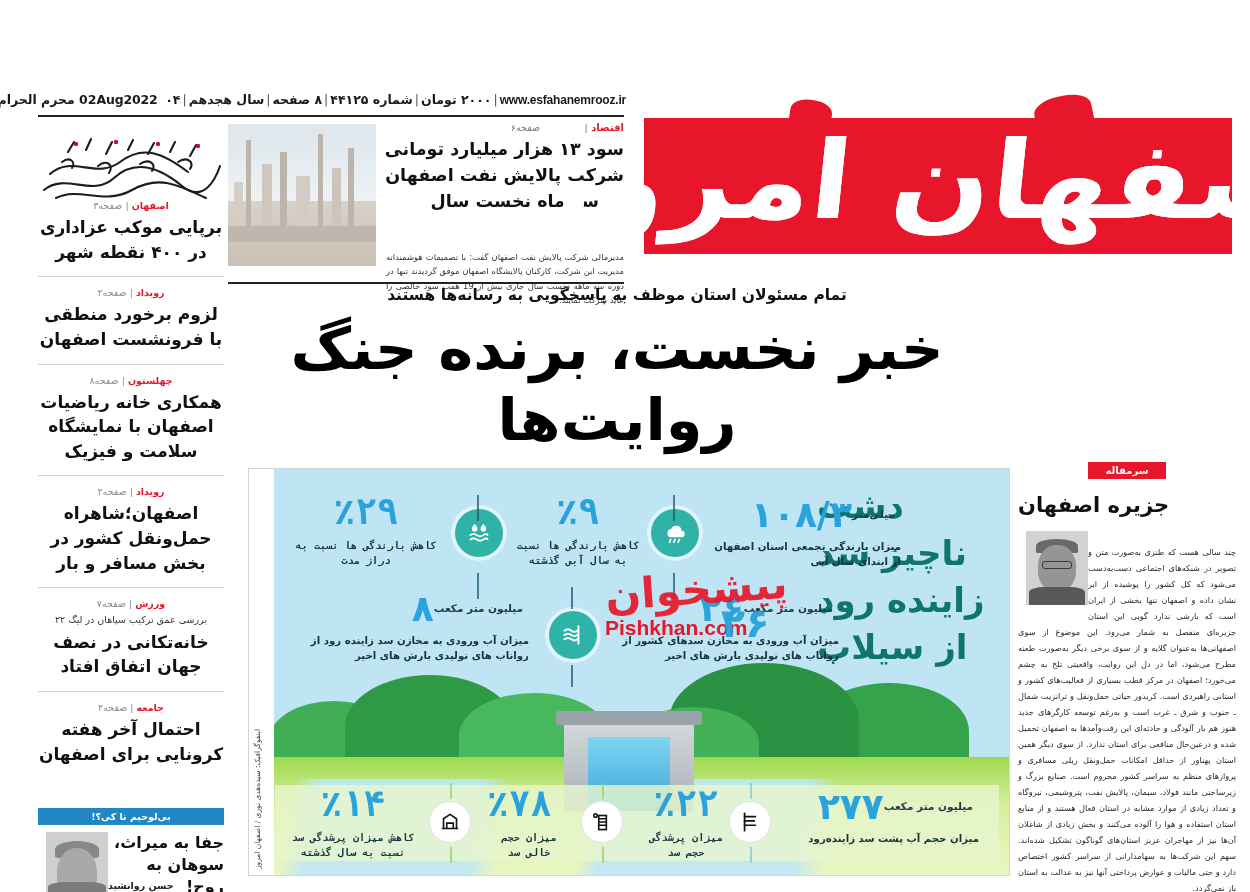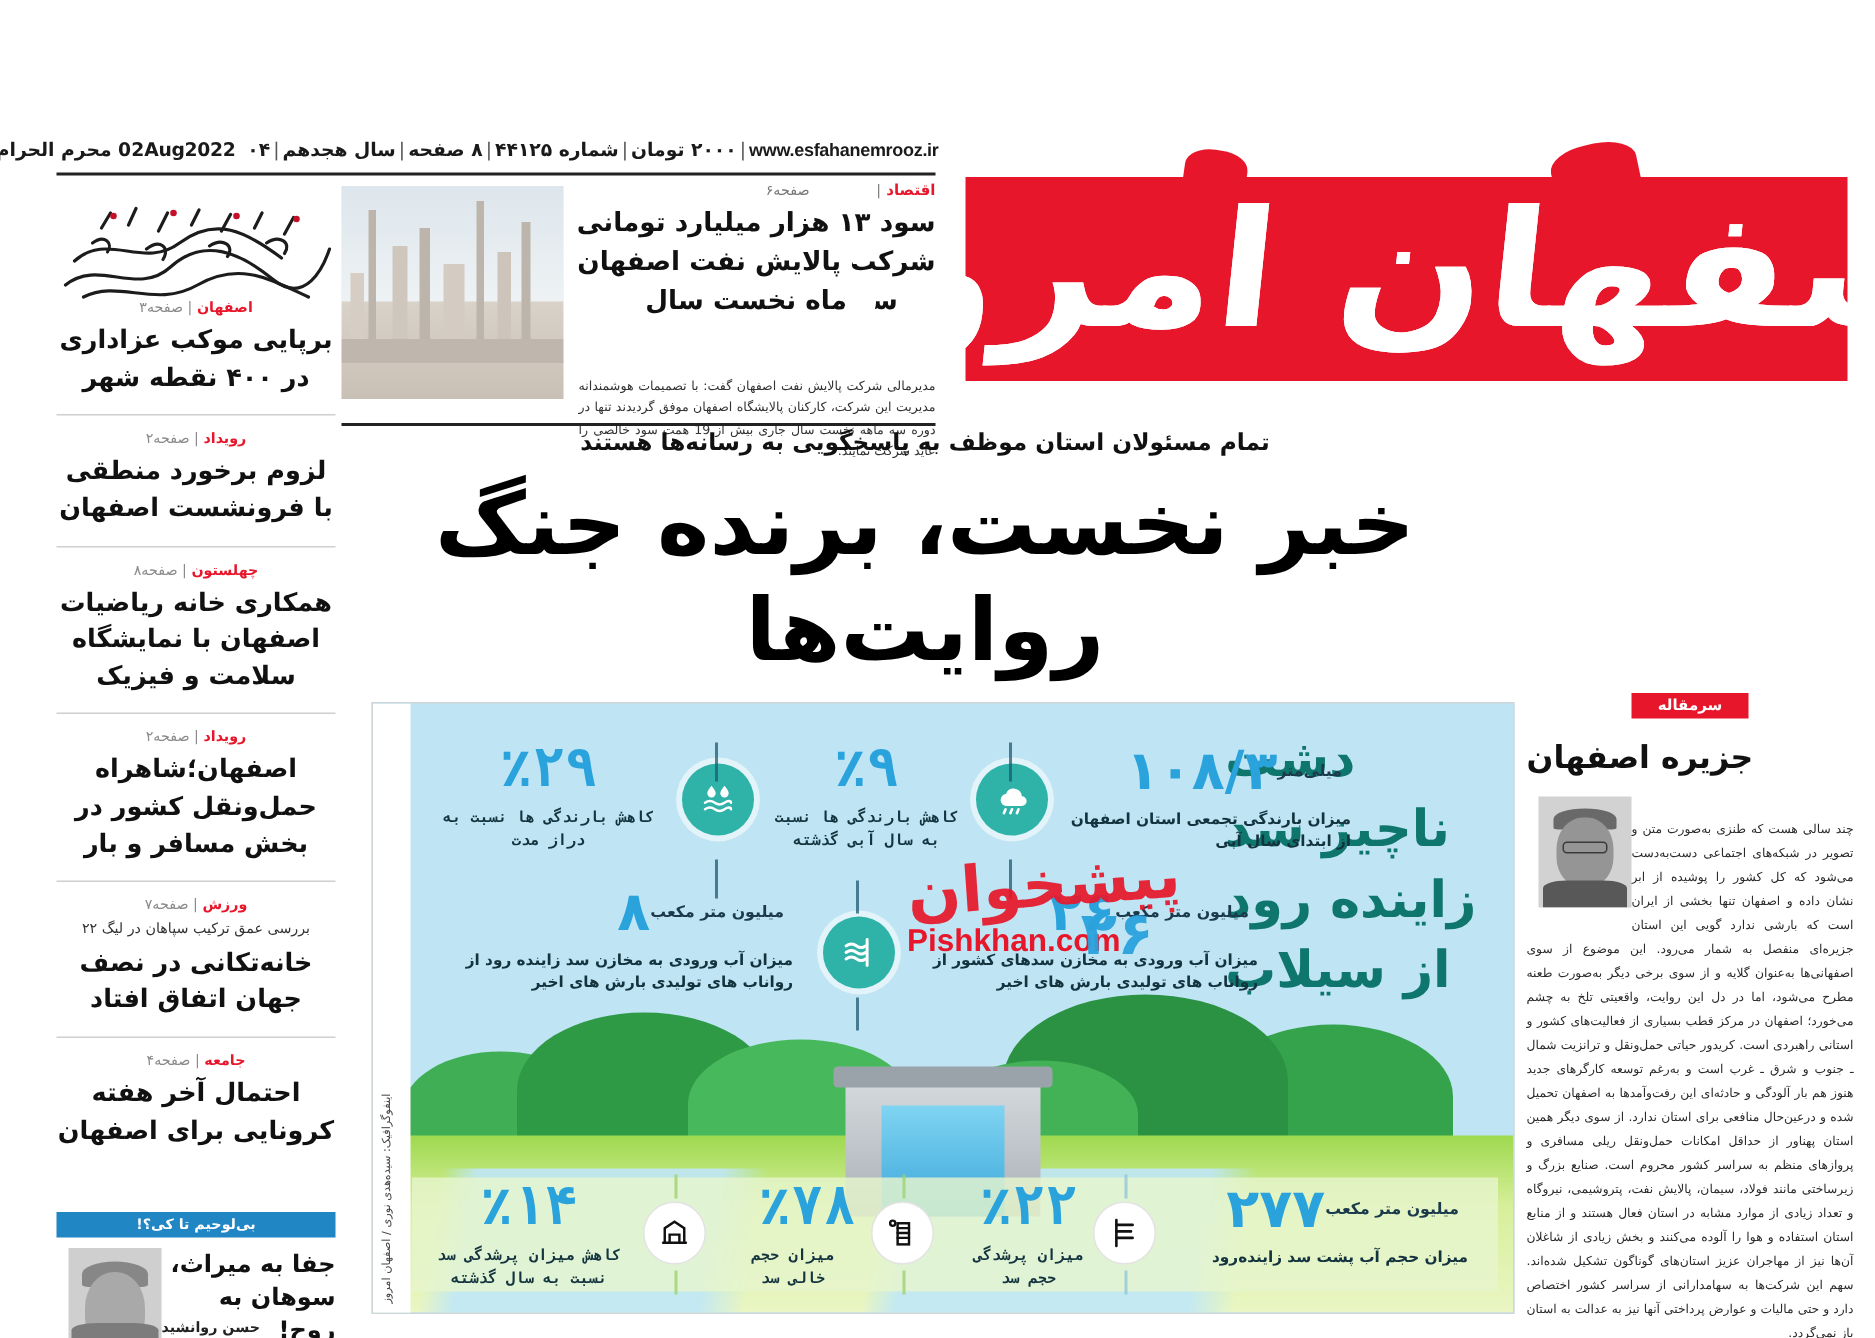--- a/index.html
+++ b/index.html
@@ -496,21 +496,21 @@
       <svg viewBox="0 0 24 24" fill="none" stroke="#111" stroke-width="1.5" stroke-linecap="round">
         <path d="M5 18h14"></path>
           <path d="M6 18V9l6-4 6 4v9"></path>
           <path d="M9 18v-5h6v5"></path>
       </svg>
     </div>
     <div class="divider-v" style="top:314px; left:201px; height:16px; background:#9dd06a;"></div>
     <div class="divider-v" style="top:378px; left:201px; height:16px; background:#9dd06a;"></div>
 
     <div class="stat c" style="top:320px; left:238px; width:84px;">
-      <div class="num" style="display:block; text-align:right;">٪۷۸</div>
+      <div class="num" style="display:block; text-align:left;">٪۷۸</div>
       <div class="desc" style="text-align:center;">میزان حجم خالی سد</div>
     </div>
 
     <div class="stat c" style="top:320px; left:36px; width:136px;">
       <div class="num" style="display:block; text-align:center;">٪۱۴</div>
       <div class="desc" style="text-align:center;">کاهش میزان پرشدگی سد نسبت به سال گذشته</div>
     </div>
 
     <div class="wm" style="top:96px; left:356px;">
       <div class="p1">پیشخوان</div>

